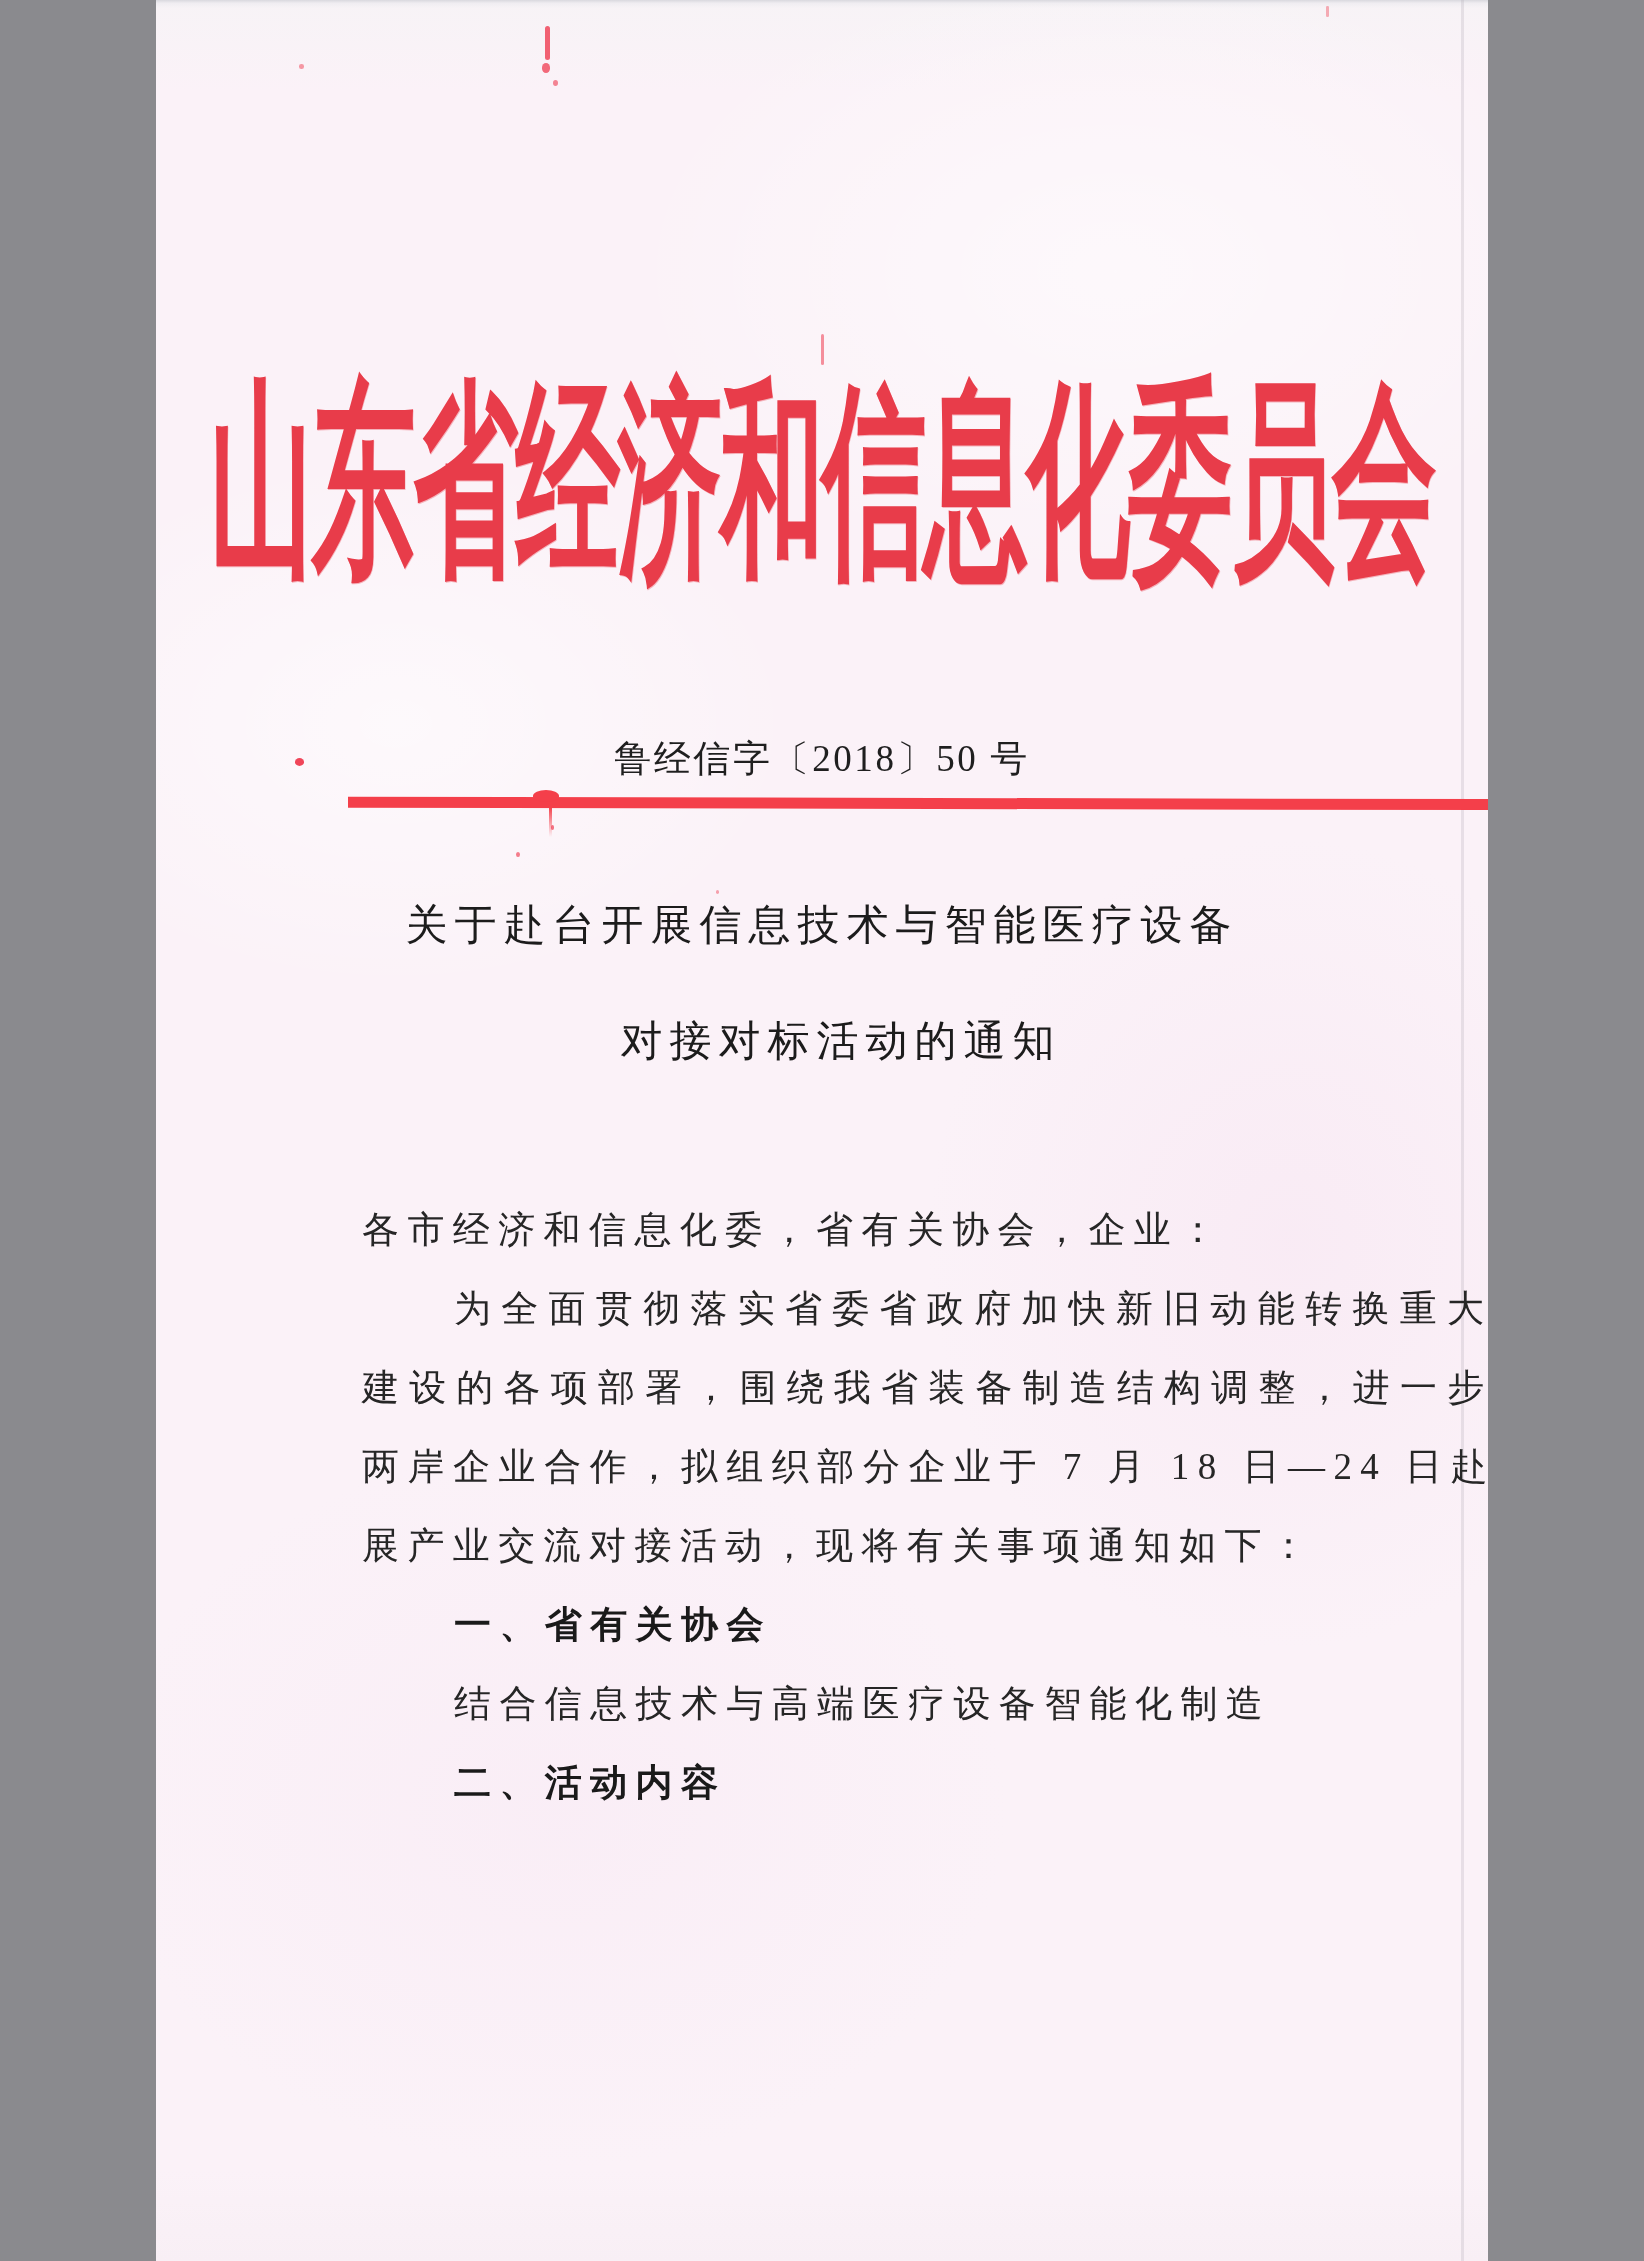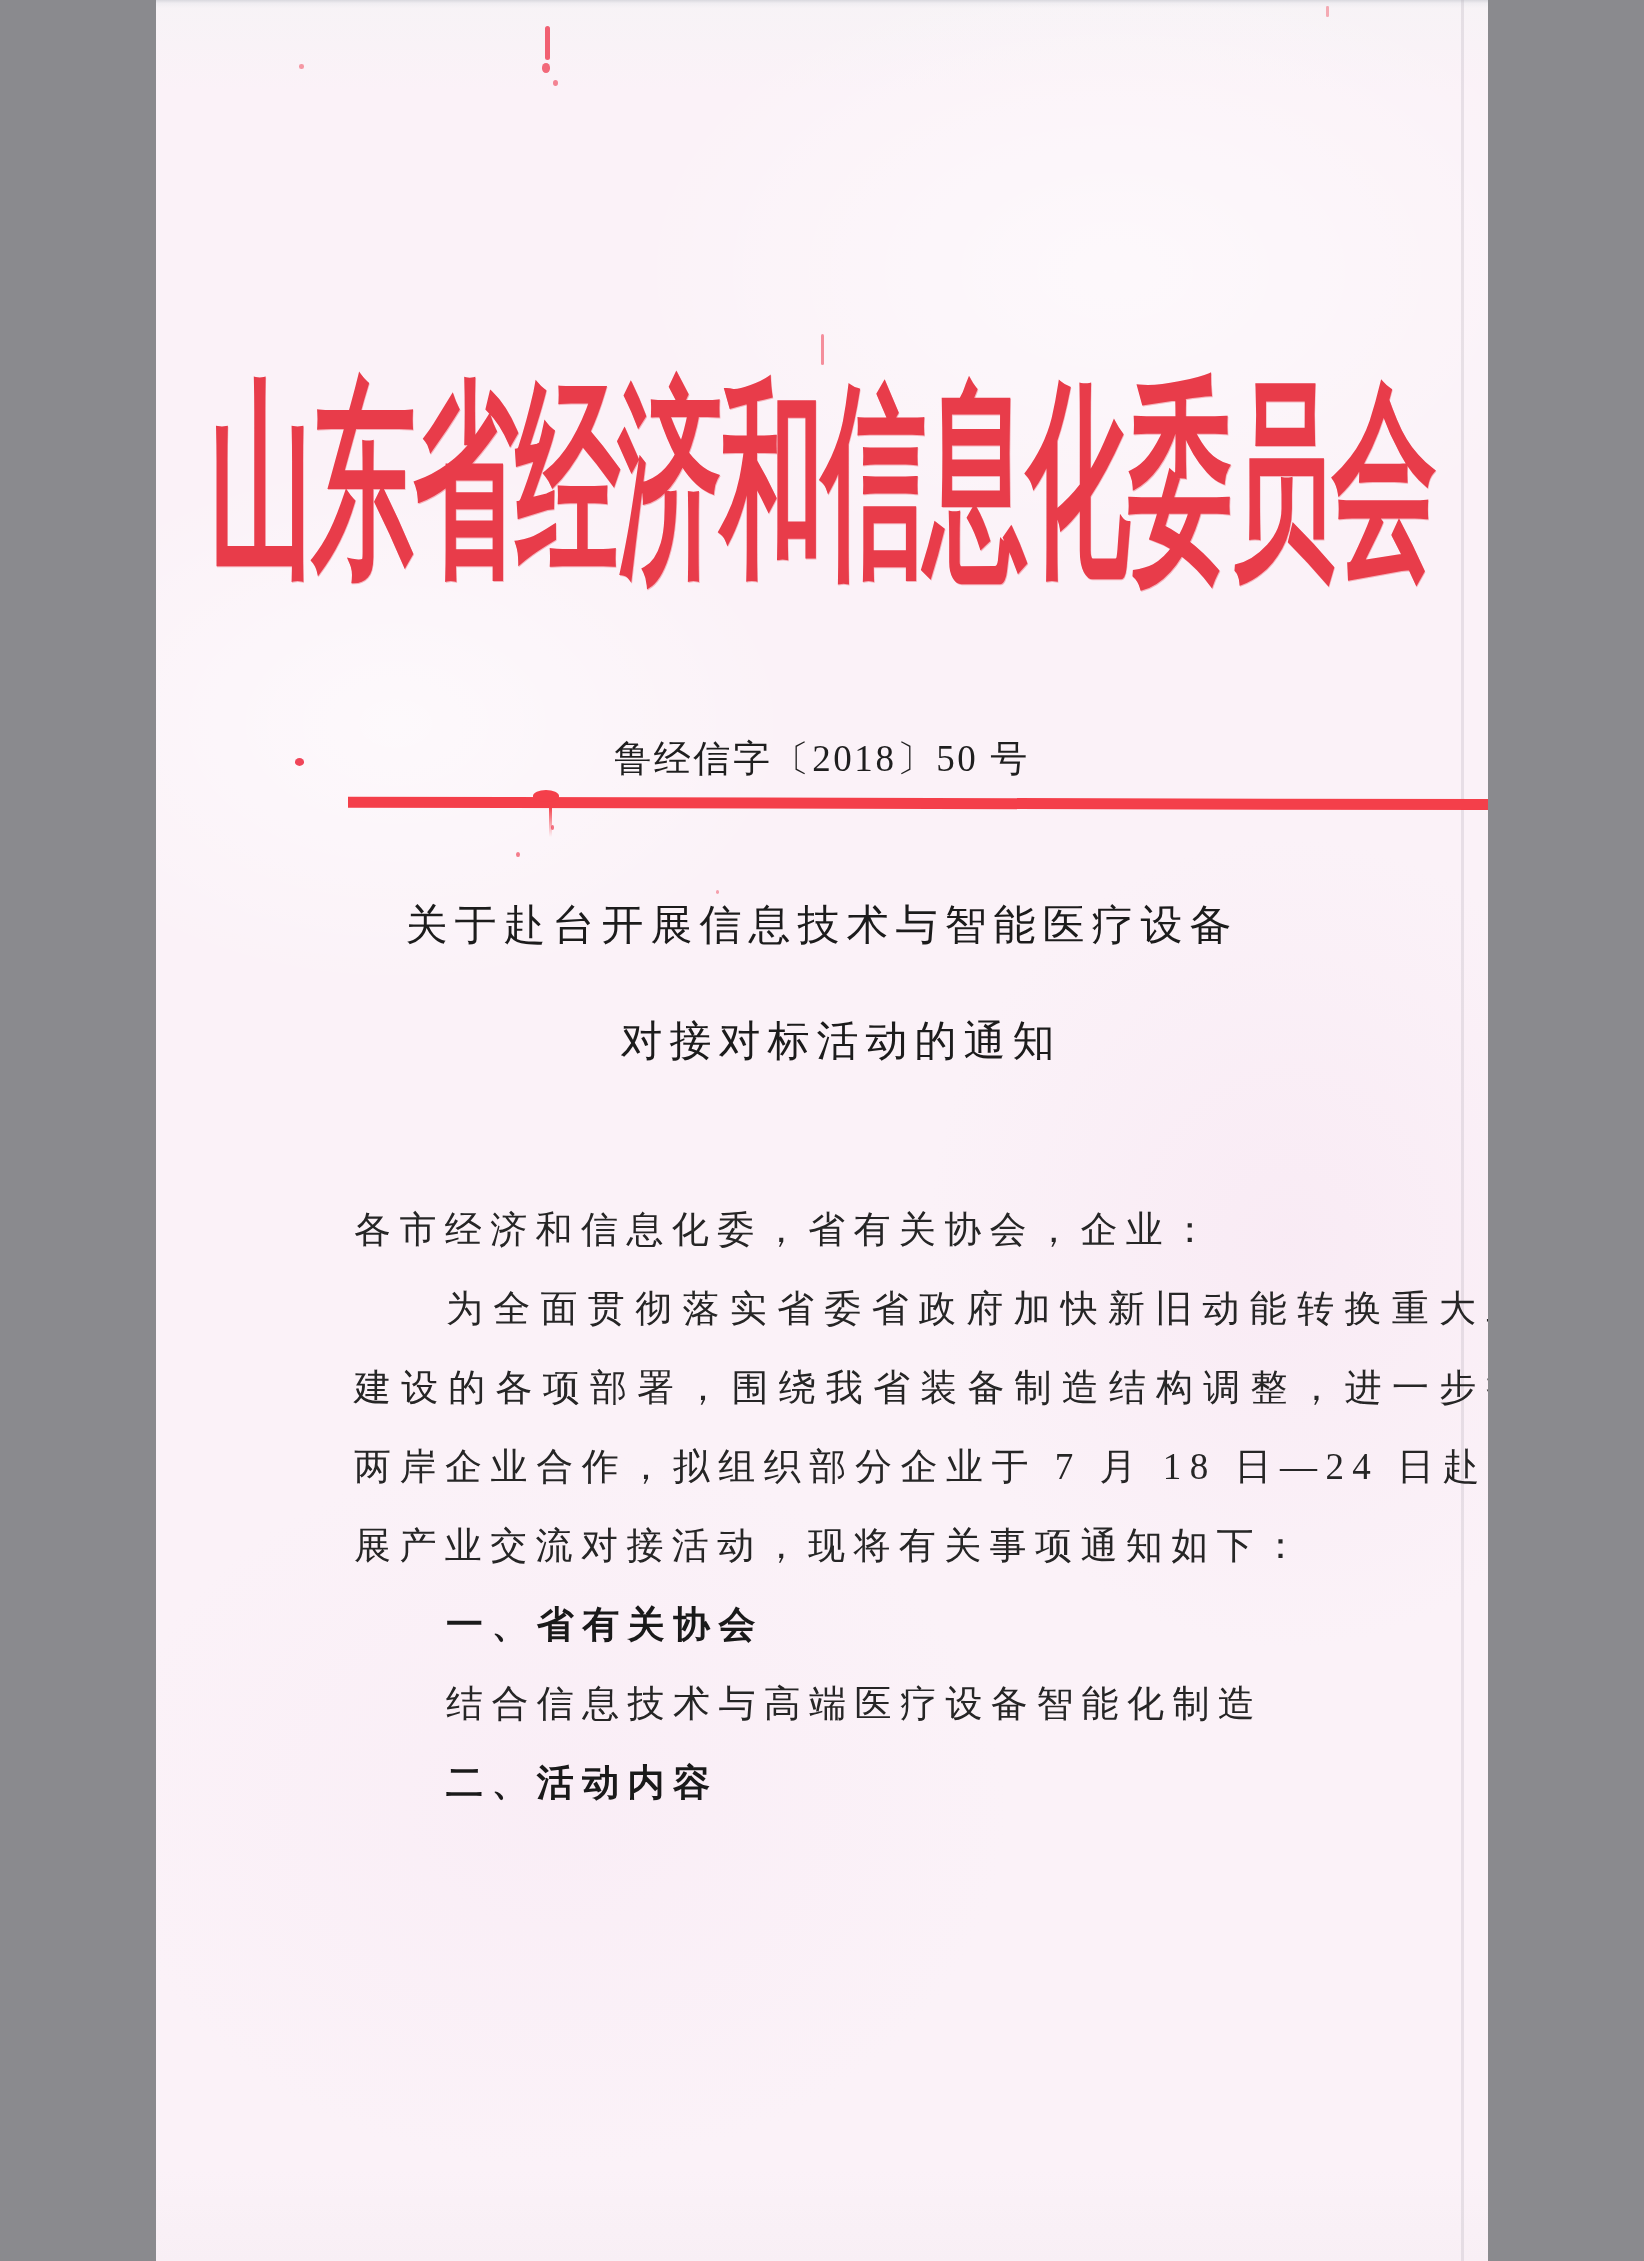--- a/index.html
+++ b/index.html
@@ -87,21 +87,21 @@
     font-size: 42px;
     letter-spacing: 7px;
     color: #1c1c1c;
     line-height: 1;
   }
   .title-line1 { top: 904px; }
   .title-line2 { top: 1020px; margin-left: 19px; }
 
   
   .body-block {
-    position: absolute; left: 198px; top: 1190px; width: 1225px;
+    position: absolute; left: 206px; top: 1190px; width: 1225px;
     font-size: 37px;
     line-height: 79px;
     letter-spacing: 8.4px;
     text-align: justify;
     color: #262626;
   }
   .body-block p { margin: 0; padding: 0; }
   .p-indent { text-indent: 92px; }
   .p-heading {
     text-indent: 92px;

